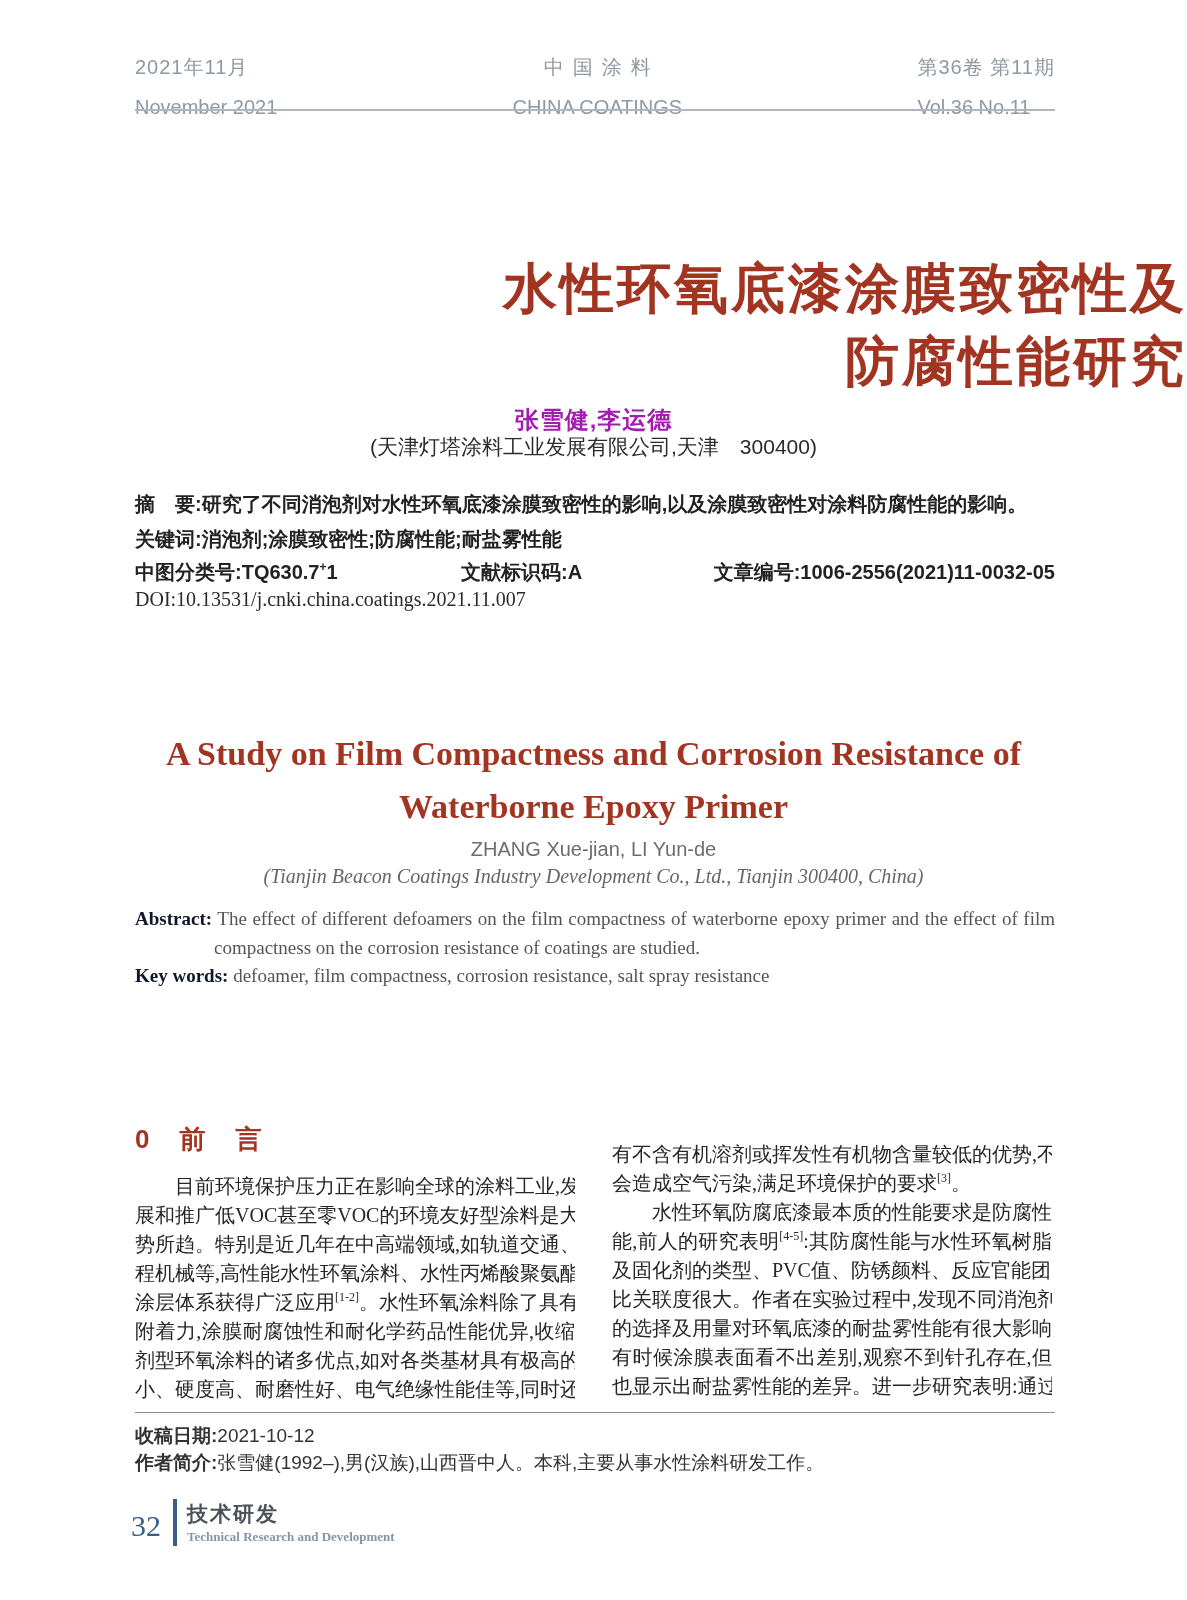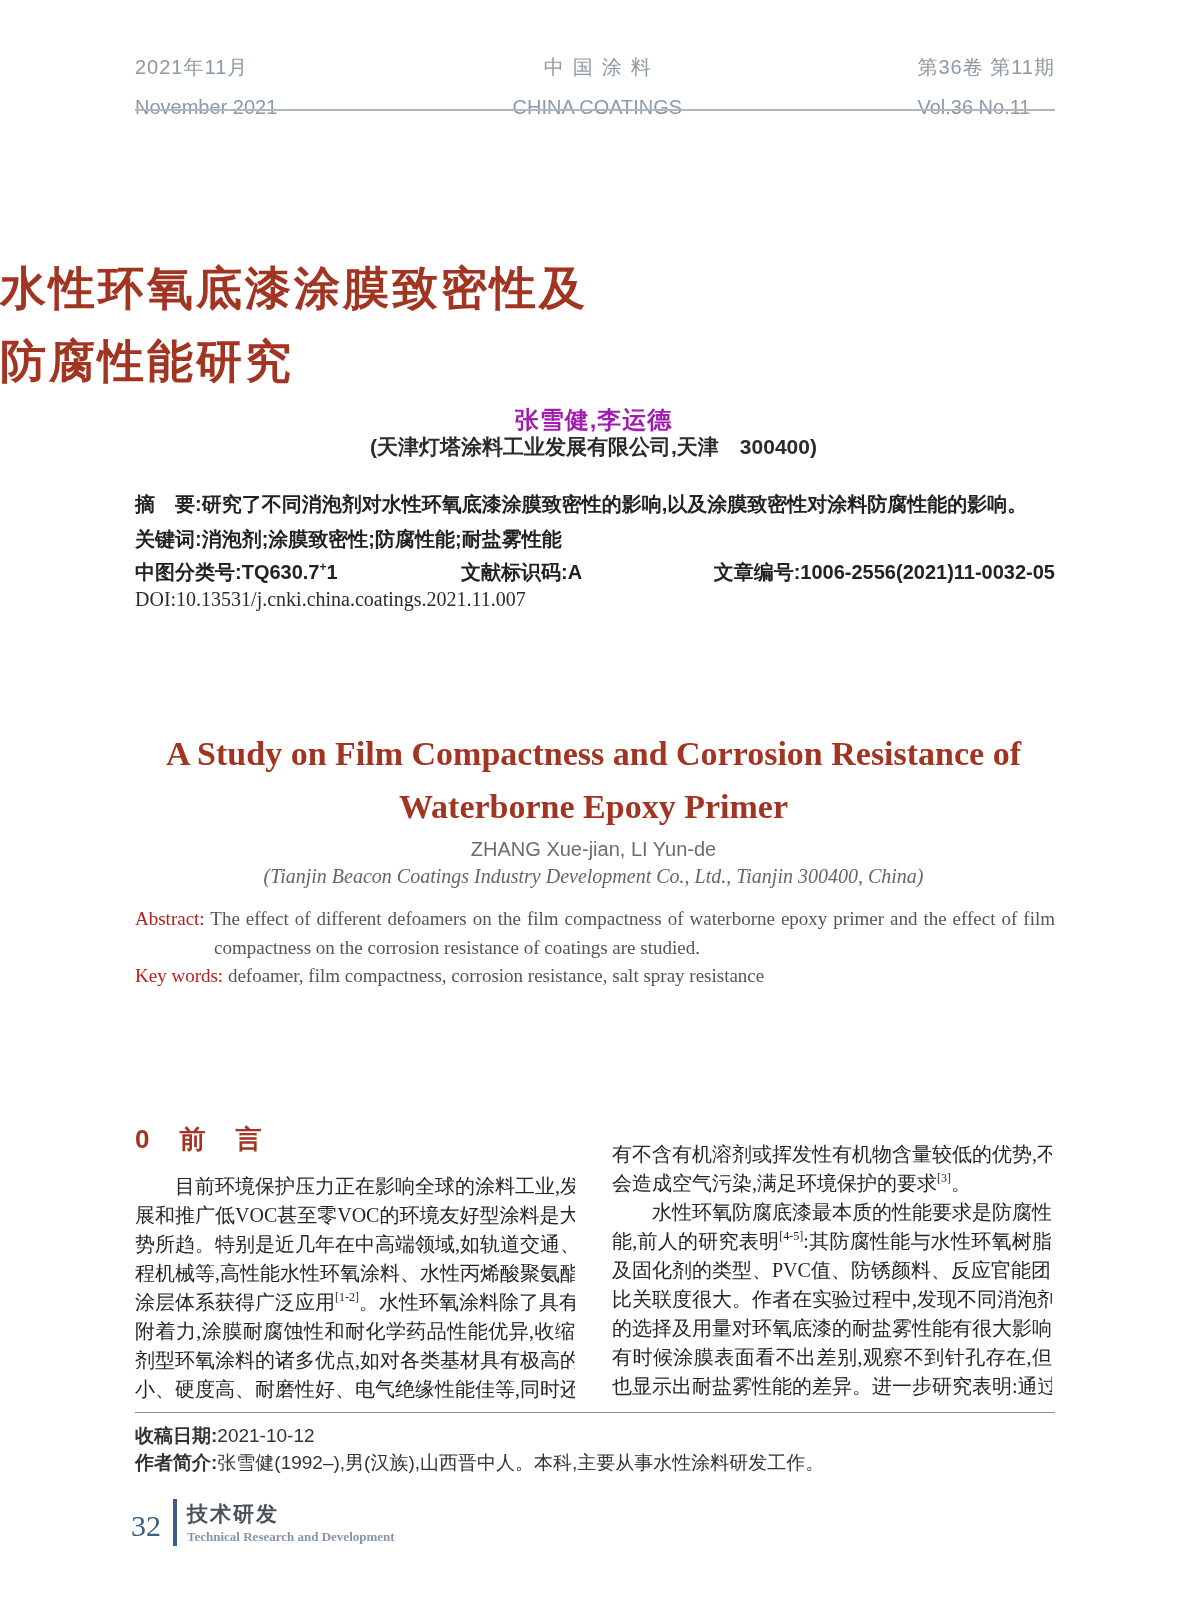--- a/index.html
+++ b/index.html
@@ -28,30 +28,30 @@
   .hcol.center{text-align:center;}
   .hcol.center .zh{letter-spacing:9px;text-indent:9px;}
   .hcol.right{text-align:left;}
   .header-rule{
     position:absolute;top:109px;left:135px;width:920px;
     border:none;border-top:2px solid #aeb7bf;margin:0;
   }
   
   .cn-title{
     position:absolute;top:252px;left:0;width:100%;
-    text-align:left;color:var(--accent);
-    font-weight:bold;font-size:46px;line-height:73px;letter-spacing:3px;
+    text-align:right;color:var(--accent);
+    font-weight:bold;font-size:54px;line-height:73px;letter-spacing:3px;
   }
   .authors-zh{
     position:absolute;top:404px;left:0;width:100%;text-align:center;
     font-size:24px;font-weight:bold;color:#a21caf;letter-spacing:1px;
   }
   .affil-zh{
     position:absolute;top:433px;left:0;width:100%;text-align:center;
-    font-size:21px;font-weight:700;color:#2b2b2b;
+    font-size:21px;font-weight:400;color:#2b2b2b;
   }
   
   .meta-line{position:absolute;left:135px;width:920px;font-size:20px;color:#222;font-weight:600;}
   .meta-line b{font-weight:800;}
   .abstract-zh{top:491px;}
   .keywords-zh{top:526px;}
   .clc-row{top:559px;height:26px;}
   .clc-mid{position:absolute;left:326px;top:0;}
   .clc-right{position:absolute;right:0;top:0;}
   .clc-left{position:absolute;left:0;top:0;}
@@ -74,21 +74,21 @@
     position:absolute;top:865px;left:0;width:100%;text-align:center;
     font-family:"Liberation Serif",serif;font-style:italic;
     font-size:20px;color:#666666;
   }
   .en-abstract{
     position:absolute;left:135px;top:904px;width:920px;
     font-family:"Liberation Serif",serif;font-size:19px;line-height:29px;
     color:#555555;text-align:justify;
     padding-left:79px;text-indent:-79px;box-sizing:border-box;
   }
-  .en-abstract b,.en-keywords b{color:#b91c1c;font-weight:normal;}
+  .en-abstract b,.en-keywords b{color:#0f172a;font-weight:bold;}
   .en-keywords{
     position:absolute;left:135px;top:965px;width:920px;
     font-family:"Liberation Serif",serif;font-size:19px;color:#555555;
   }
   
   .col{
     position:absolute;width:440px;
     font-family:"Liberation Serif",serif;
     font-size:20px;line-height:29px;color:#262626;
   }

